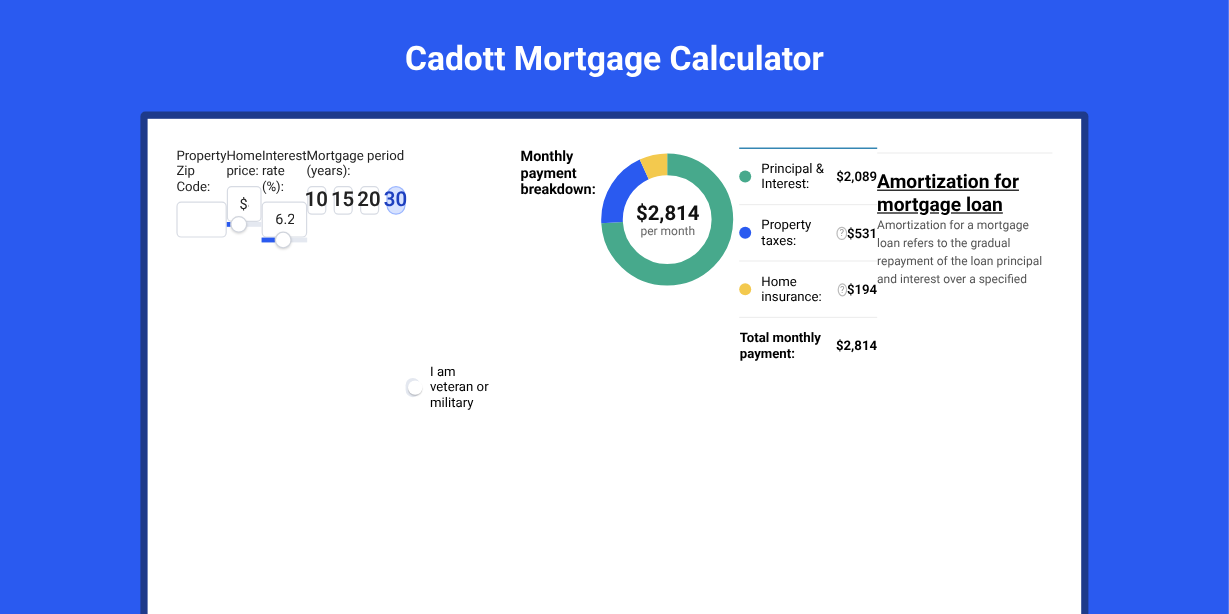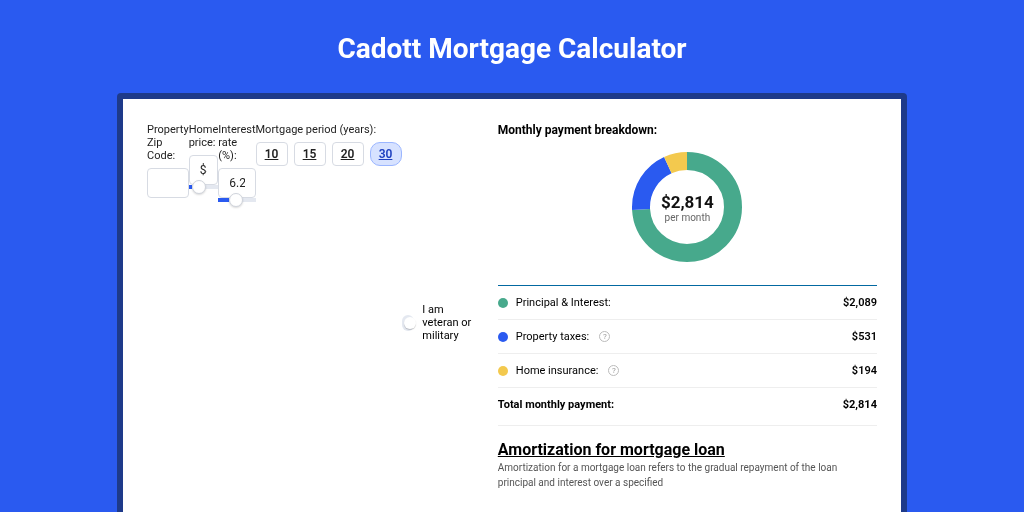--- a/index.html
+++ b/index.html
@@ -2,32 +2,32 @@
 <html><head>
 <meta charset="utf-8">
 <style>
   * { box-sizing: border-box; margin: 0; padding: 0; font-family: -apple-system, BlinkMacSystemFont, "Segoe UI", Roboto, Arial, sans-serif; }
   body { width: 1024px; height: 512px; overflow: hidden; background: #2a5af0; }
   .viewport { width: 1024px; height: 512px; display: flex; flex-direction: column; align-items: center; }
   .page-title { color: #fff; font-size: 28px; font-weight: 700; margin-top: 32px; margin-bottom: 28px; }
   .frame { background: #1e3a8a; padding: 6px 6px 0 6px; width: 790px; height: 430px; border-radius: 4px 4px 0 0; }
   .sheet { background: #fff; height: 100%; display: flex; padding: 24px 24px 0 24px; gap: 24px; }
   .left { flex: 0 0 240px; display: flex; flex-direction: row; }
-  .right { flex: 1; display: flex; flex-direction: column; }
+  .right { flex: 1; display: flex; }
   .field { margin-bottom: 14px; }
   .label { font-size: 11px; color: #222; margin-bottom: 6px; display: block; }
   .input { width: 100%; height: 30px; border: 1px solid #d7dbe3; border-radius: 4px; padding: 0 10px; font-size: 12px; color: #222; }
   .row { display: flex; gap: 8px; }
   .row .input:first-child { flex: 2; }
   .row .input:last-child { flex: 1; }
   .slider { position: relative; height: 4px; background: #e4e8f0; margin-top: 0px; }
   .slider .fill { height: 4px; background: #2a5af0; width: 10%; }
   .slider .knob { position: absolute; top: -5px; width: 14px; height: 14px; background: #fff; border: 1px solid #d0d4dc; border-radius: 50%; box-shadow: 0 1px 2px rgba(0,0,0,0.15); }
   .pillrow { display: flex; gap: 6px; }
-  .pill { width: 32px; height: 24px; border: 1px solid #d7dbe3; border-radius: 4px; display: flex; align-items: center; justify-content: center; font-size: 12px; font-weight: 600; color: #222; background: #fff; cursor: pointer; text-decoration: underline; }
+  .pill { width: 16px; height: 24px; border: 1px solid #d7dbe3; border-radius: 4px; display: flex; align-items: center; justify-content: center; font-size: 17px; font-weight: 600; color: #222; background: #fff; cursor: pointer; }
   .pill.active { background: #d7e2ff; border-color: #9bb6ff; color: #1d3fbf; border-radius: 10px; }
   .togglerow { display: flex; align-items: center; gap: 8px; margin-top: 10px; }
   .toggle { width: 28px; height: 16px; border-radius: 10px; background: #e4e8f0; position: relative; }
   .toggle .dot { width: 12px; height: 12px; background: #fff; border-radius: 50%; position: absolute; top: 2px; left: 2px; box-shadow: 0 1px 1px rgba(0,0,0,0.2); }
   .tog-label { font-size: 11px; }
 
   .breakdown-title { font-size: 12px; font-weight: 700; margin-bottom: 10px; }
   .donut-wrap { display: flex; justify-content: center; margin-bottom: 18px; }
   .donut { position: relative; width: 120px; height: 120px; }
   .donut svg { transform: rotate(-90deg); }

